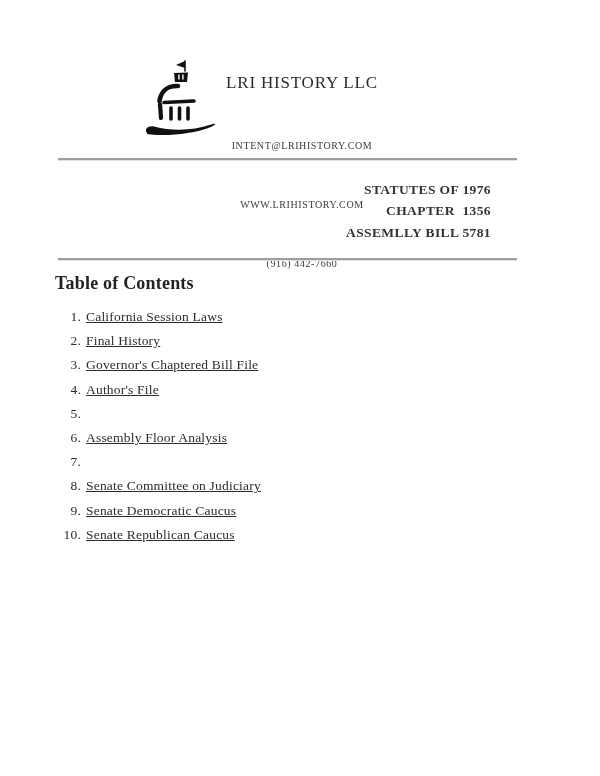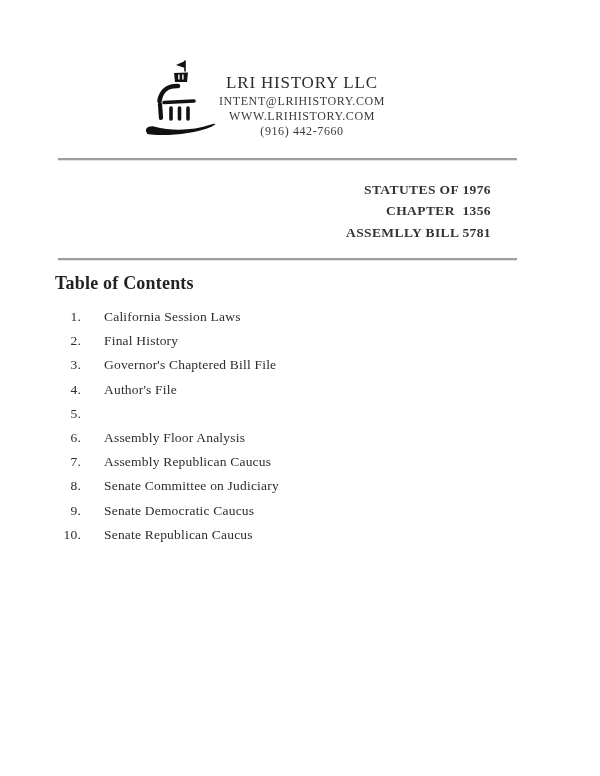--- a/index.html
+++ b/index.html
@@ -35,25 +35,26 @@
     text-align: center;
   }
   .company-name {
     font-size: 17px;
     letter-spacing: 0.8px;
     color: #2b2b2b;
     line-height: 22px;
     white-space: nowrap;
   }
   .contact-line {
-    font-size: 12px;
+    font-size: 10px;
     letter-spacing: 0.6px;
     color: #3a3a3a;
     line-height: 15px;
     white-space: nowrap;
+    margin-top: 44px;
   }
 
   
   .rule {
     position: absolute;
     left: 58px;
     width: 459px;
     height: 2px;
     background: #9d9d9d;
     border-bottom: 1px solid #e2e2e2;
@@ -97,21 +98,22 @@
     line-height: 24.2px;
     color: #2c2c2c;
     letter-spacing: 0.2px;
   }
   .toc-num {
     width: 26px;
     text-align: right;
     flex: 0 0 26px;
   }
   .toc-label {
-    margin-left: 23px;
+    margin-left: 5px;
+    text-decoration: underline;
   }
 </style>
 </head>
 <body>
 
 <div class="page">
 
   <div class="logo">
     <svg viewBox="0 0 80 86" xmlns="http://www.w3.org/2000/svg" fill="none" stroke="#111111" stroke-linecap="round">
 
@@ -174,21 +176,20 @@
     </div>
     <div class="toc-item">
       <span class="toc-num">5.</span>
     </div>
     <div class="toc-item">
       <span class="toc-num">6.</span>
       <span class="toc-label">Assembly Floor Analysis</span>
     </div>
     <div class="toc-item">
       <span class="toc-num">7.</span>
-      <span class="toc-label">Assembly Republican Caucus</span>
     </div>
     <div class="toc-item">
       <span class="toc-num">8.</span>
       <span class="toc-label">Senate Committee on Judiciary</span>
     </div>
     <div class="toc-item">
       <span class="toc-num">9.</span>
       <span class="toc-label">Senate Democratic Caucus</span>
     </div>
     <div class="toc-item">

